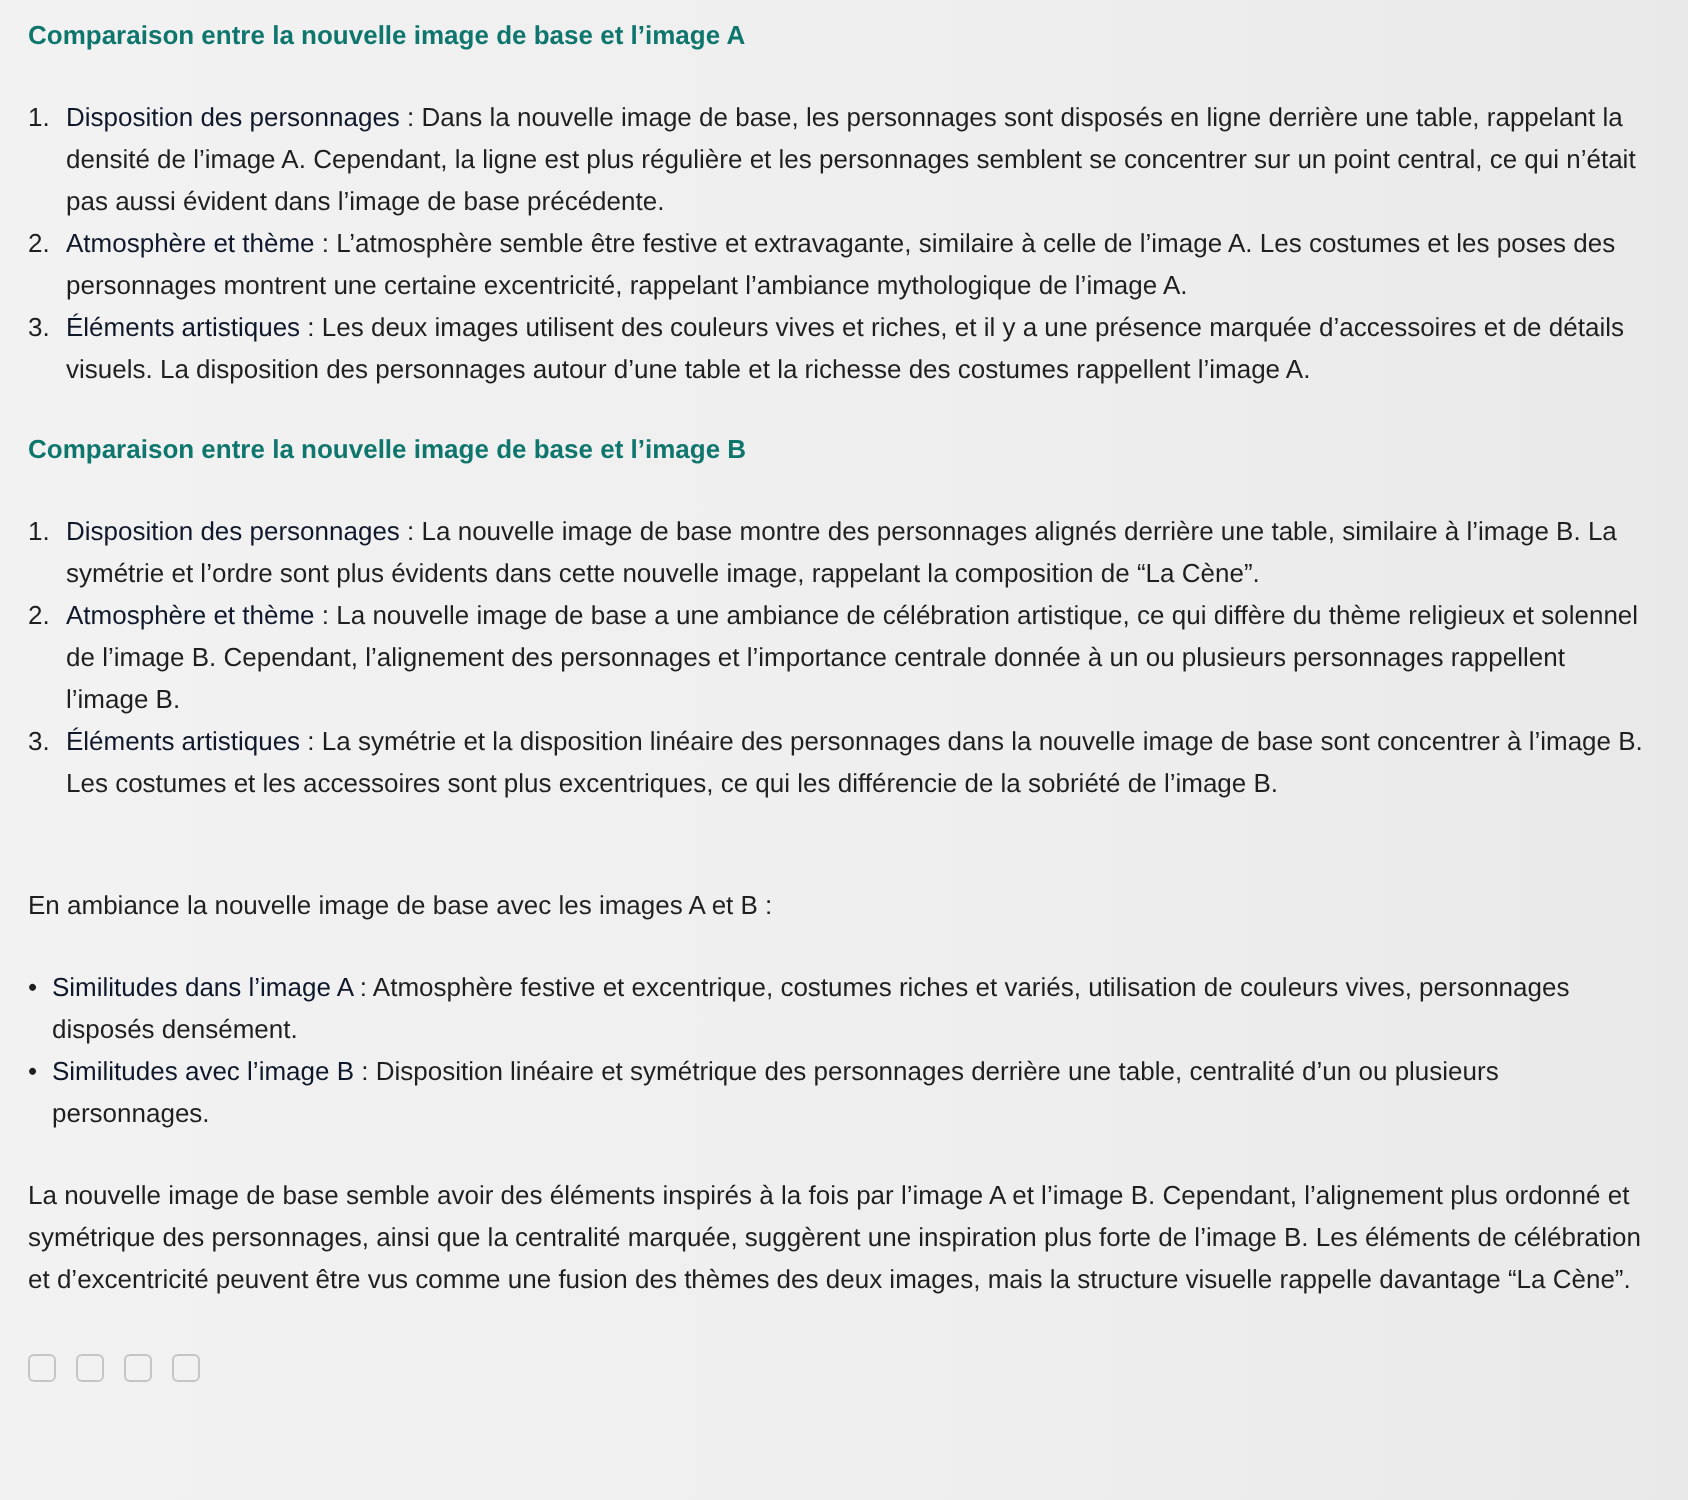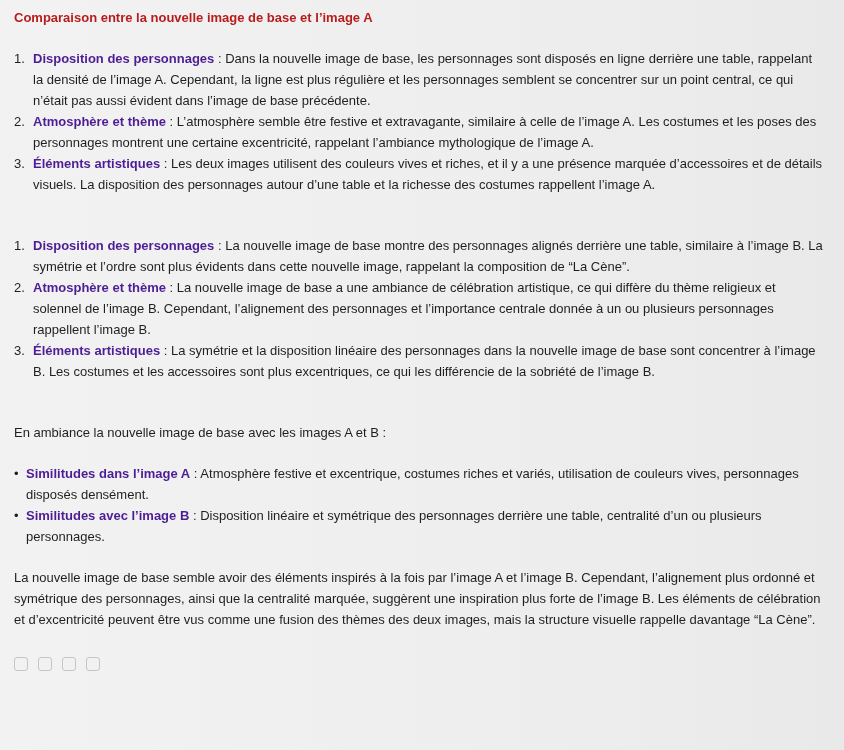--- a/index.html
+++ b/index.html
@@ -19,21 +19,21 @@
     .message {
       position: relative;
       padding: 8px 0 0 14px;
       width: 810px;
     }
     h3 {
       font-size: 13px;
       font-weight: bold;
       margin: 0;
       line-height: 20px;
-      color: #b91c1c;
+      color: #0f766e;
     }
     ol {
       margin: 0;
       padding: 0;
       list-style: none;
     }
     ol li {
       position: relative;
       padding-left: 19px;
     }
@@ -49,21 +49,21 @@
     }
     ul li {
       position: relative;
       padding-left: 12px;
     }
     ul li .bullet {
       position: absolute;
       left: 0;
       top: 0;
     }
-    b { font-weight: bold; color: #4c1d95; text-align: right; }
+    b { font-weight: normal; color: #0f172a; text-align: right; }
     p { margin: 0; }
     .gap-h { height: 20px; }
     .actions {
       display: flex;
       gap: 10px;
       margin-top: 7px;
       opacity: 0.5;
     }
     .actions span {
       display: inline-block;
@@ -91,20 +91,21 @@
       <b>Atmosphère et thème</b><span> : L’atmosphère semble être festive et extravagante, similaire à celle de l’image A. Les costumes et les poses des personnages montrent une certaine excentricité, rappelant l’ambiance mythologique de l’image A.</span>
     </li>
     <li>
       <span class="num">3.</span>
       <b>Éléments artistiques</b><span> : Les deux images utilisent des couleurs vives et riches, et il y a une présence marquée d’accessoires et de détails visuels. La disposition des personnages autour d’une table et la richesse des costumes rappellent l’image A.</span>
     </li>
   </ol>
 
   <div class="gap-h"></div>
 
+  <h3>Comparaison entre la nouvelle image de base et l’image B</h3>
   <div class="gap-h"></div>
   <ol>
     <li>
       <span class="num">1.</span>
       <b>Disposition des personnages</b><span> : La nouvelle image de base montre des personnages alignés derrière une table, similaire à l’image B. La symétrie et l’ordre sont plus évidents dans cette nouvelle image, rappelant la composition de “La Cène”.</span>
     </li>
     <li>
       <span class="num">2.</span>
       <b>Atmosphère et thème</b><span> : La nouvelle image de base a une ambiance de célébration artistique, ce qui diffère du thème religieux et solennel de l’image B. Cependant, l’alignement des personnages et l’importance centrale donnée à un ou plusieurs personnages rappellent l’image B.</span>
     </li>

